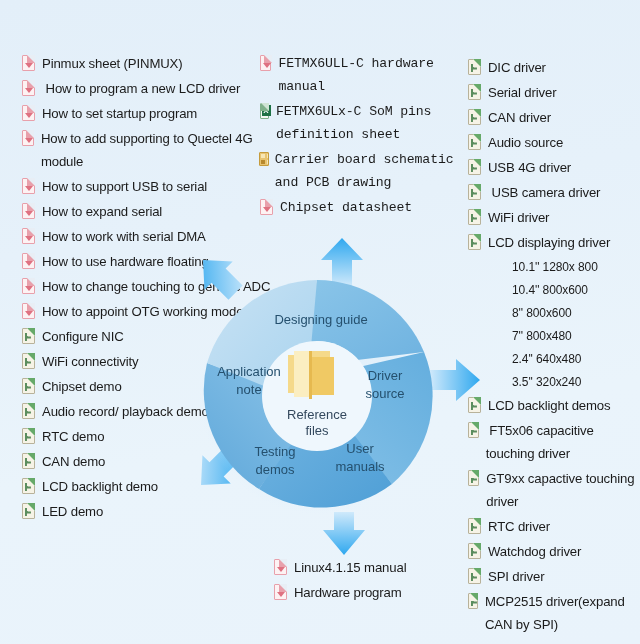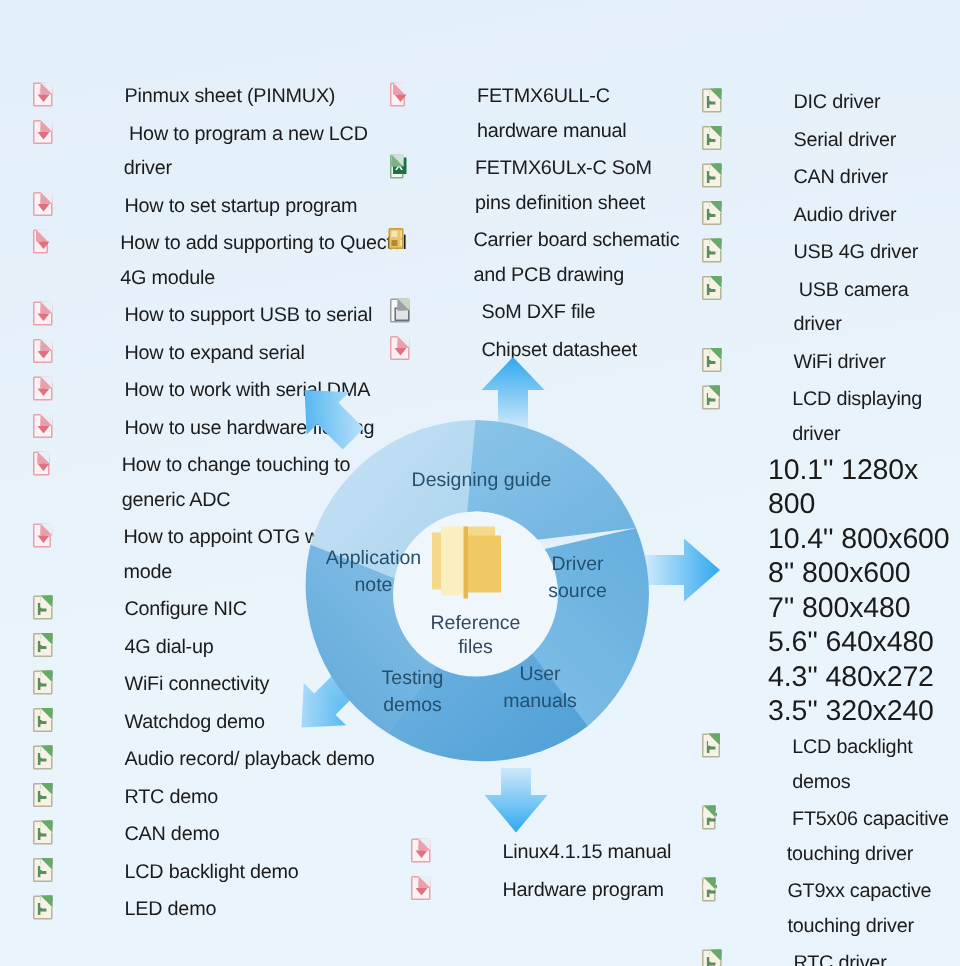--- a/index.html
+++ b/index.html
@@ -11,21 +11,20 @@
     position:relative;
   }
   #stage{position:absolute;inset:0;}
 
   
   .col{position:absolute;}
   .item{
     display:flex;align-items:flex-start;
     margin-bottom:2px;
     line-height:23px;
-    gap:41px;
   }
   .item .txt{font-size:13.2px;letter-spacing:-0.15px;white-space:pre-wrap;}
 
   
   .ico-pdf{
     width:13px;height:16px;margin-top:3px;margin-left:2px;margin-right:7px;
     background:#fdf2f3;border:1.2px solid #e8a0ab;border-radius:1px;
     position:relative;box-sizing:border-box;
   }
   .ico-pdf:before{
@@ -92,21 +91,21 @@
   .ico-dxf:before{
     content:"";position:absolute;left:1.5px;top:5px;width:8px;height:7px;
     border:1px solid #6b7177;background:#dfe3e6;
   }
   .ico-dxf:after{
     content:"";position:absolute;right:-1.1px;top:-1.1px;border-width:4px;
     border-style:solid;border-color:#c9d6c2 #c9d6c2 #9aa0a6 #9aa0a6;
   }
 
   
-  .sub{font-size:19px;line-height:23px;padding-left:46px;letter-spacing:-0.1px;}
+  .sub{font-size:12px;line-height:23px;padding-left:46px;letter-spacing:-0.1px;}
 
   
   #wheel{position:absolute;left:197px;top:276px;width:240px;height:240px;}
   #wheel svg{display:block;}
   .seg-label{font-family:"Liberation Sans",sans-serif;font-size:13px;fill:#25506e;}
   .ctr-label{font-family:"Liberation Sans",sans-serif;font-size:13px;fill:#34495e;}
 
   
   .arrow{position:absolute;}
 </style>
@@ -155,29 +154,25 @@
       <div class="item">
         <span class="ico-pdf"></span>
         <span class="txt">How to appoint OTG working mode</span>
       </div>
       <div class="item">
         <span class="ico-doc"></span>
         <span class="txt">Configure NIC</span>
       </div>
       <div class="item">
         <span class="ico-doc"></span>
-        <span class="txt">4G dial-up</span>
-      </div>
-      <div class="item">
-        <span class="ico-doc"></span>
         <span class="txt">WiFi connectivity</span>
       </div>
       <div class="item">
         <span class="ico-doc"></span>
-        <span class="txt">Watchdog demo</span>
+        <span class="txt">Chipset demo</span>
       </div>
       <div class="item">
         <span class="ico-doc"></span>
         <span class="txt">Audio record/ playback demo</span>
       </div>
       <div class="item">
         <span class="ico-doc"></span>
         <span class="txt">RTC demo</span>
       </div>
       <div class="item">
@@ -187,38 +182,34 @@
       <div class="item">
         <span class="ico-doc"></span>
         <span class="txt">LCD backlight demo</span>
       </div>
       <div class="item">
         <span class="ico-doc"></span>
         <span class="txt">LED demo</span>
       </div>
     </div>
 
-  <div class="col" id="col-mid" style="left:258px;top:52px;width:200px;">
+  <div class="col" id="col-mid" style="left:258px;top:52px;width:200px;font-family:Liberation Mono, monospace;">
       <div class="item">
         <span class="ico-pdf"></span>
         <span class="txt">FETMX6ULL-C hardware manual</span>
       </div>
       <div class="item">
         <span class="ico-xls"></span>
         <span class="txt">FETMX6ULx-C SoM pins definition sheet</span>
       </div>
       <div class="item">
         <span class="ico-pcb"></span>
         <span class="txt">Carrier board schematic and PCB drawing</span>
       </div>
       <div class="item">
-        <span class="ico-dxf"></span>
-        <span class="txt">SoM DXF file</span>
-      </div>
-      <div class="item">
         <span class="ico-pdf"></span>
         <span class="txt">Chipset datasheet</span>
       </div>
     </div>
 
   <div class="col" id="col-mid-bottom" style="left:272px;top:556px;width:190px;">
       <div class="item">
         <span class="ico-pdf"></span>
         <span class="txt">Linux4.1.15 manual</span>
       </div>
@@ -236,21 +227,21 @@
       <div class="item">
         <span class="ico-doc"></span>
         <span class="txt">Serial driver</span>
       </div>
       <div class="item">
         <span class="ico-doc"></span>
         <span class="txt">CAN driver</span>
       </div>
       <div class="item">
         <span class="ico-doc"></span>
-        <span class="txt">Audio driver</span>
+        <span class="txt">Audio source</span>
       </div>
       <div class="item">
         <span class="ico-doc"></span>
         <span class="txt">USB 4G driver</span>
       </div>
       <div class="item">
         <span class="ico-doc"></span>
         <span class="txt"> USB camera driver</span>
       </div>
       <div class="item">
@@ -258,22 +249,21 @@
         <span class="txt">WiFi driver</span>
       </div>
       <div class="item">
         <span class="ico-doc"></span>
         <span class="txt">LCD displaying driver</span>
       </div>
       <div class="sub">10.1'' 1280x 800</div>
       <div class="sub">10.4'' 800x600</div>
       <div class="sub">8'' 800x600</div>
       <div class="sub">7'' 800x480</div>
-      <div class="sub">5.6'' 640x480</div>
-      <div class="sub">4.3'' 480x272</div>
+      <div class="sub">2.4'' 640x480</div>
       <div class="sub">3.5'' 320x240</div>
       <div class="item">
         <span class="ico-doc"></span>
         <span class="txt">LCD backlight demos</span>
       </div>
       <div class="item">
         <span class="ico-doc"></span>
         <span class="txt"> FT5x06 capacitive touching driver</span>
       </div>
       <div class="item">

